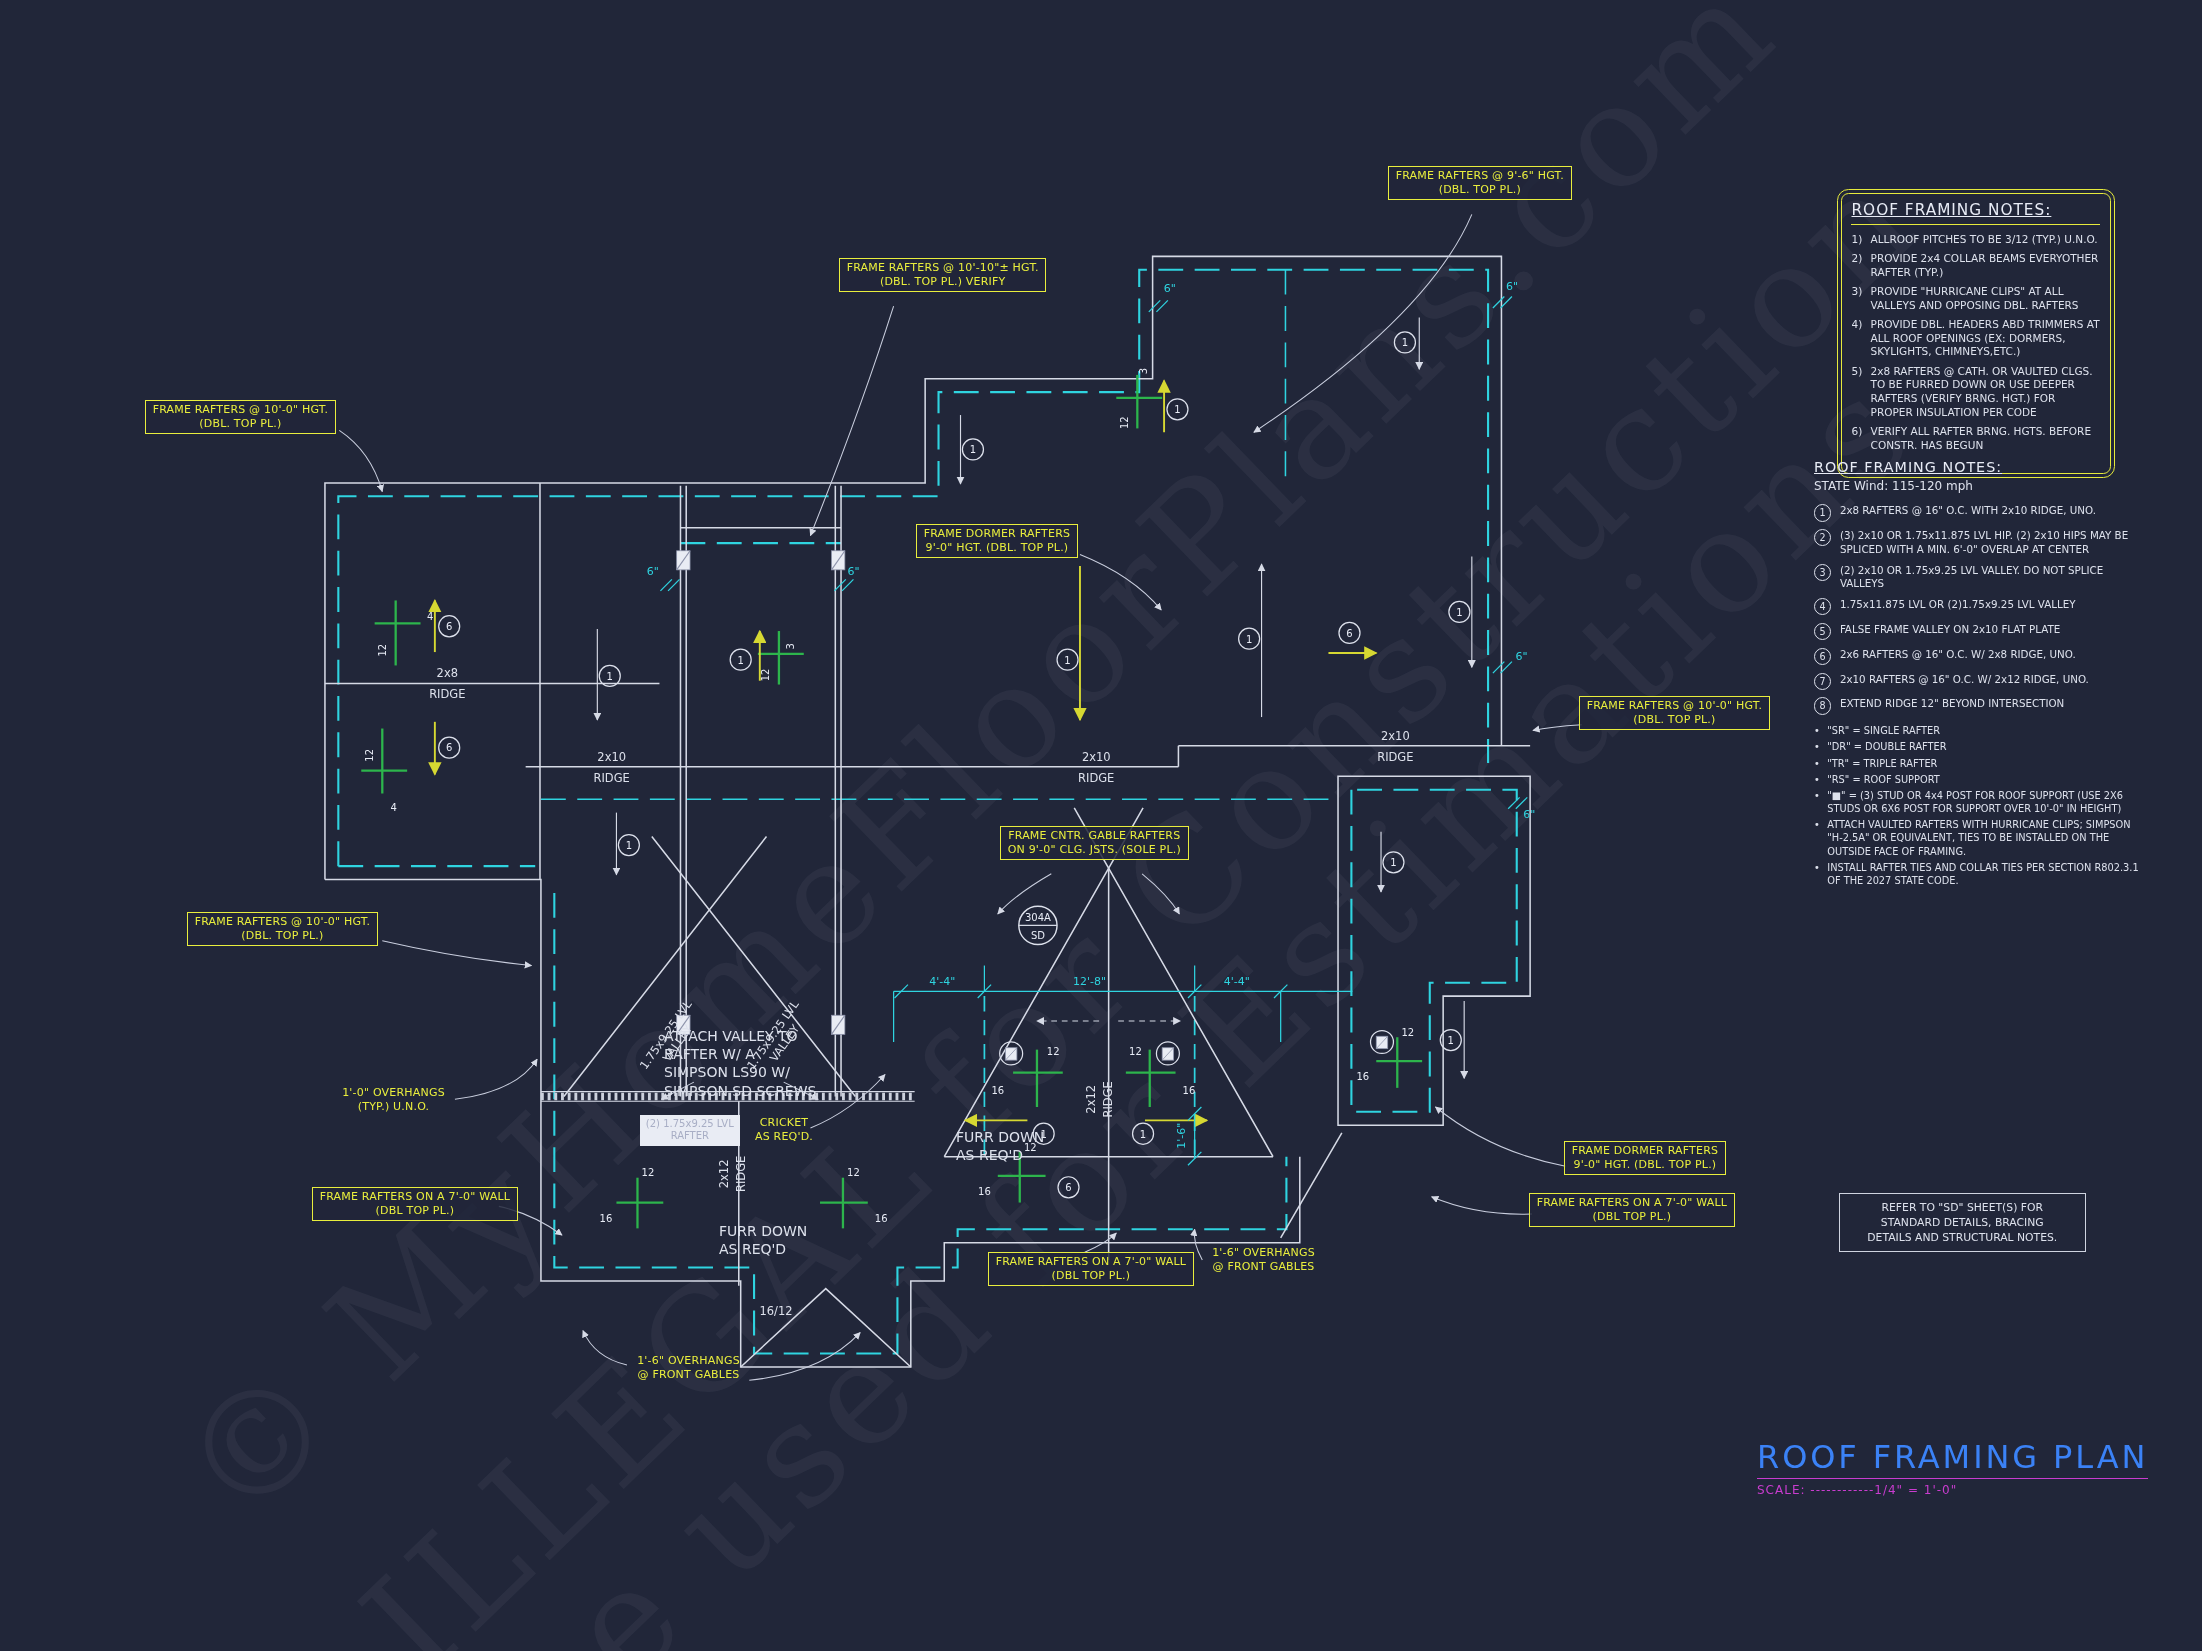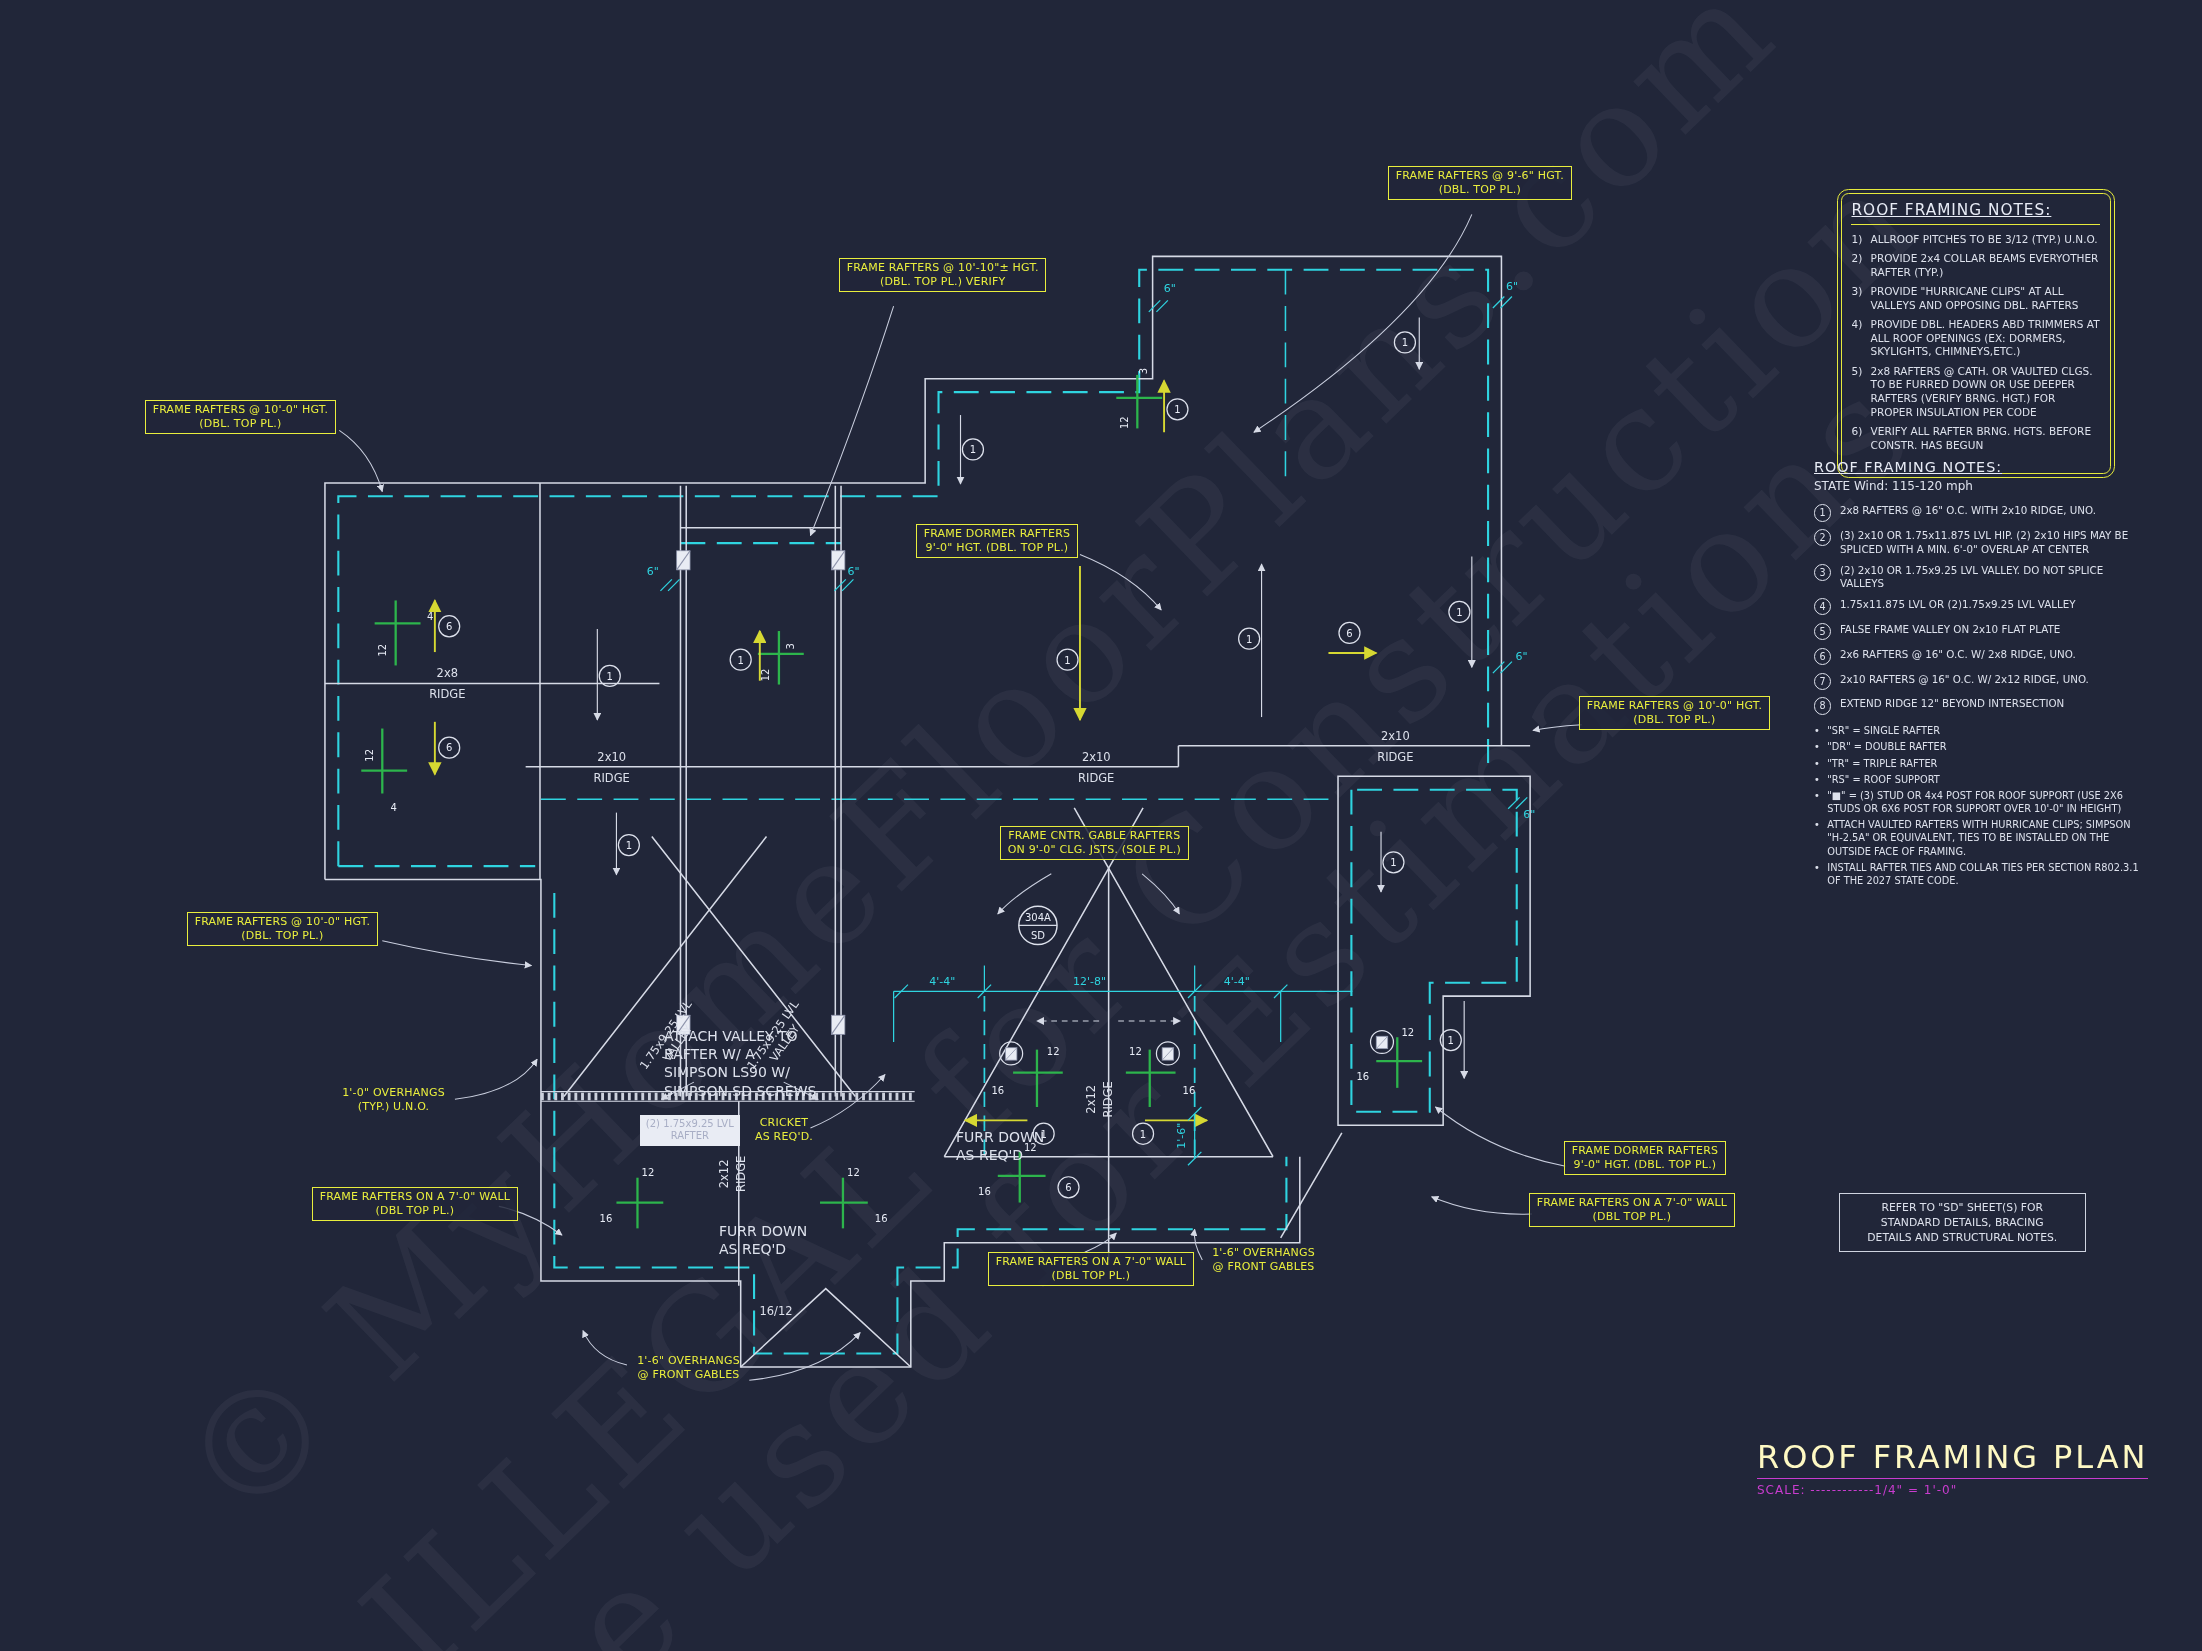--- a/index.html
+++ b/index.html
@@ -37,21 +37,21 @@
         font-size:9.6px;line-height:15.3px;}
   .bullets{margin-top:9.6px;}
   .bullets .b{display:flex;gap:5.7px;font-size:9.8px;line-height:1.35;margin-bottom:2.9px;}
   .bullets .b::before{content:"•";flex:0 0 7.6px;}
 
   .referbox{position:absolute;left:1839px;top:1193px;width:237px;border:1.4px solid #cfd4e0;
         padding:5.7px 3.8px;color:#dde1ec;font-size:10.8px;line-height:1.4;text-align:center;
         white-space:pre-line;}
 
   .titleblock{position:absolute;left:1757px;top:1438px;}
-  .titleblock .t{color:#fef9c3;font-size:32px;letter-spacing:2.9px;border-bottom:1.9px solid #c93ccf;
+  .titleblock .t{color:#3b82f6;font-size:32px;letter-spacing:2.9px;border-bottom:1.9px solid #c93ccf;
         padding-bottom:1.9px;display:inline-block;}
   .titleblock .s{color:#c93ccf;font-size:12px;margin-top:3.8px;letter-spacing:1px;}
 
   
   .wl{stroke:#d6dae6;stroke-width:1.6;fill:none;}
   .wl2{stroke:#d6dae6;stroke-width:1.2;fill:none;}
   .dash{stroke-dasharray:6 5;}
   .cy{stroke:#2fd4e0;stroke-width:2.2;fill:none;stroke-dasharray:26 12;}
   .cyt{stroke:#2fd4e0;stroke-width:1.3;fill:none;}
   .gl{stroke:#2db54c;stroke-width:2.4;fill:none;}

